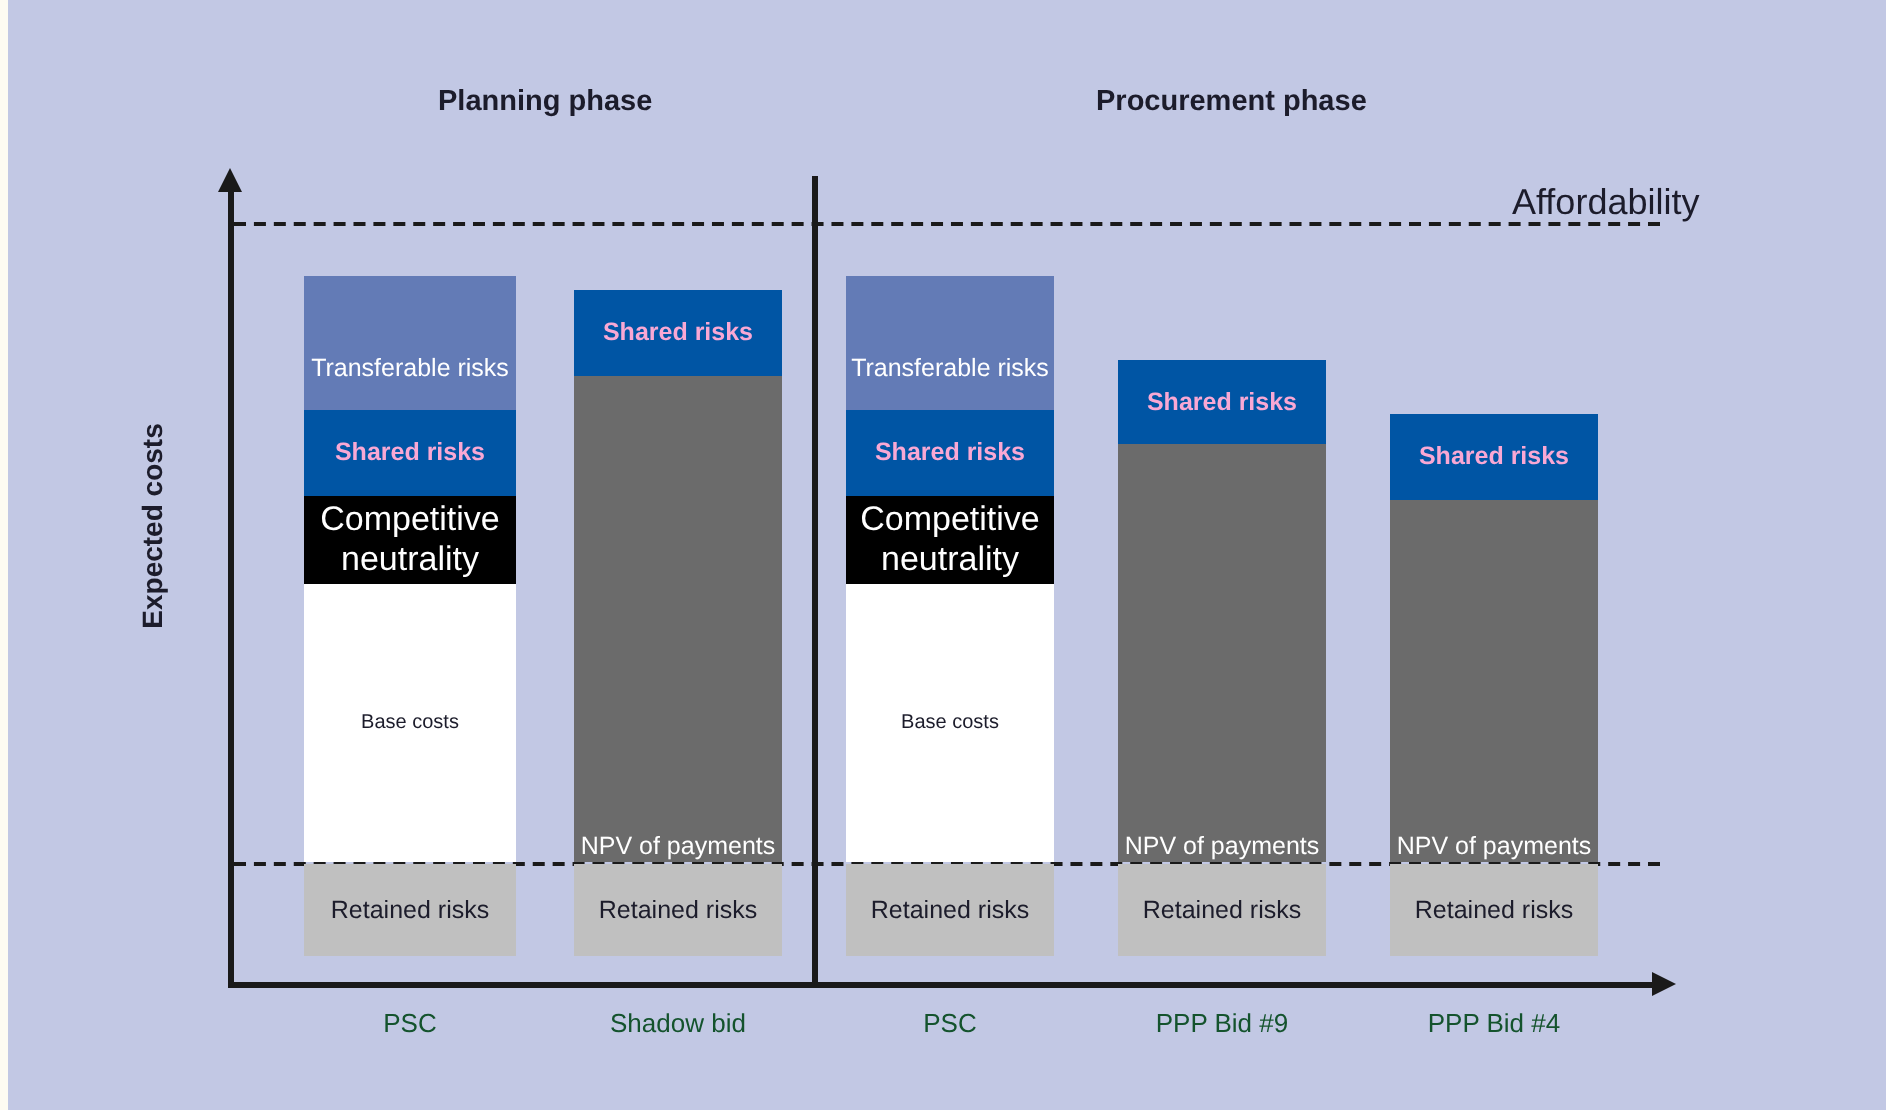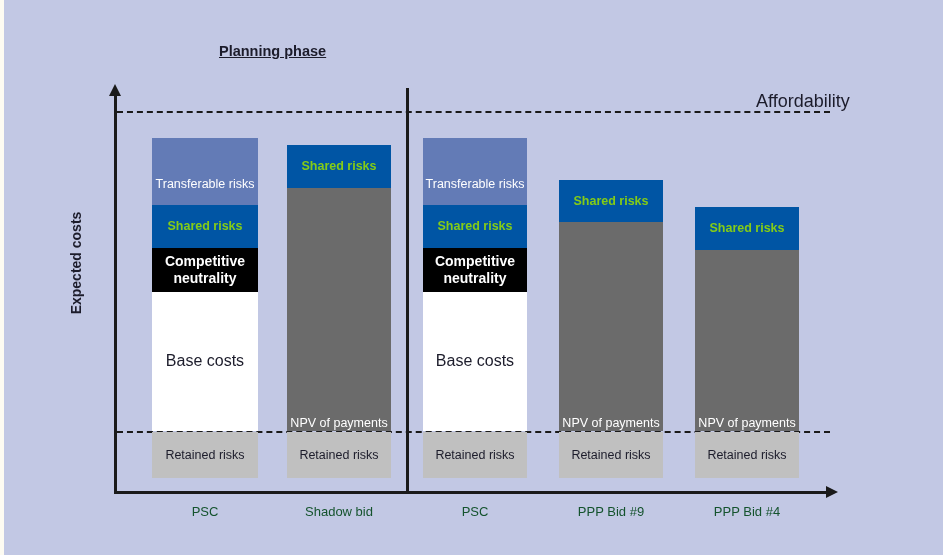--- a/index.html
+++ b/index.html
@@ -21,21 +21,20 @@
     background:#fdfbf2;
   }
 
   
   .phase-title{
     position:absolute;
     font-size:14.5px;
     font-weight:bold;
     color:#1c1c2b;
     white-space:nowrap;
-    text-decoration:underline;
   }
   #phase-planning{left:219px;top:43px;}
   #phase-procurement{left:548px;top:43px;}
 
   
   .axis-line{position:absolute;background:#1a1a1a;}
   #y-axis{left:114px;top:95px;width:2.5px;height:398px;}
   #x-axis{left:114px;top:491px;width:716px;height:2.5px;}
   .arrow-up{
     position:absolute;left:109px;top:84px;
@@ -86,41 +85,42 @@
   .seg{
     position:absolute;left:0;width:100%;
     display:flex;align-items:center;justify-content:center;
     text-align:center;
     box-sizing:border-box;
     line-height:1.18;
   }
   .seg-label{display:block;padding:0 2px;}
 
   .seg-transferable{background:#637bb6;color:#ffffff;font-size:12.5px;margin-top:26px;}
-  .seg-shared{background:#0055a4;color:#84cc16;font-size:12.5px;font-weight:bold;}
-  .seg-neutrality{background:#000000;color:#ffffff;font-size:14px;font-weight:bold;}
-  .seg-base{background:#ffffff;color:#1c1c2b;font-size:16px;}
+  .seg-shared{background:#0055a4;color:#f9a8d4;font-size:12.5px;font-weight:bold;}
+  .seg-neutrality{background:#000000;color:#ffffff;font-size:17px;font-weight:normal;}
+  .seg-base{background:#ffffff;color:#1c1c2b;font-size:10px;}
   .seg-npv{background:#6b6b6b;color:#ffffff;font-size:12.5px;align-items:flex-end;}
   .seg-retained{background:#c0c0c0;color:#1c1c2b;font-size:12.5px;}
 
   
   .cat-label{
     position:absolute;top:504px;
     font-size:13px;color:#14532d;
     text-align:center;white-space:nowrap;
   }
 </style>
 </head>
 <body>
 
 <div id="figure">
 
   <div class="edge-strip"></div>
 
   <div class="phase-title" id="phase-planning">Planning phase</div>
+  <div class="phase-title" id="phase-procurement">Procurement phase</div>
 
   <div class="axis-line" id="y-axis"></div>
   <div class="arrow-up"></div>
   <div class="axis-line" id="x-axis"></div>
   <div class="arrow-right"></div>
   <div id="phase-divider"></div>
 
   <div id="y-axis-label">Expected costs</div>
 
   <div class="dash-line" id="affordability-line"></div>

